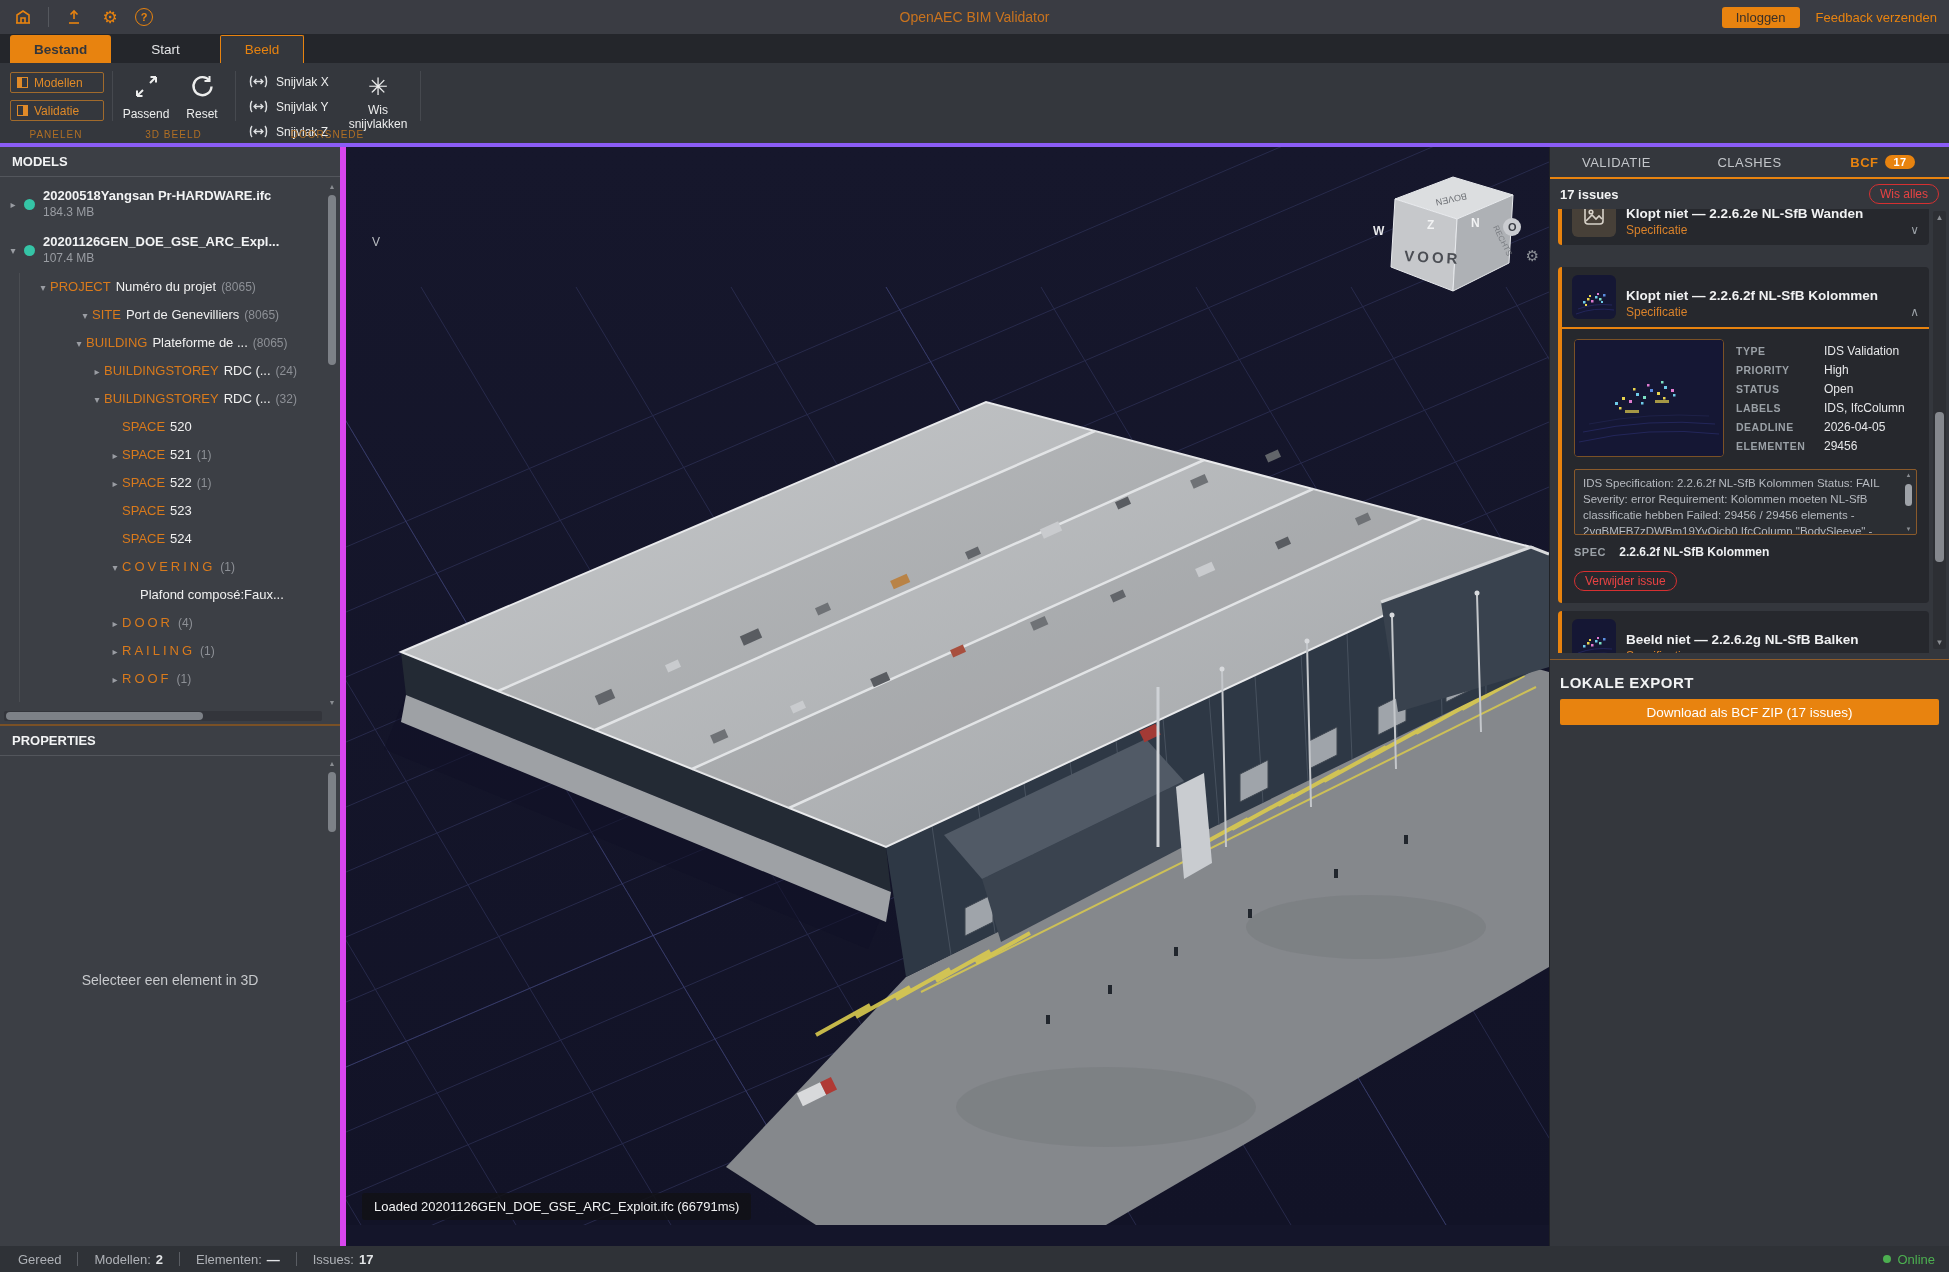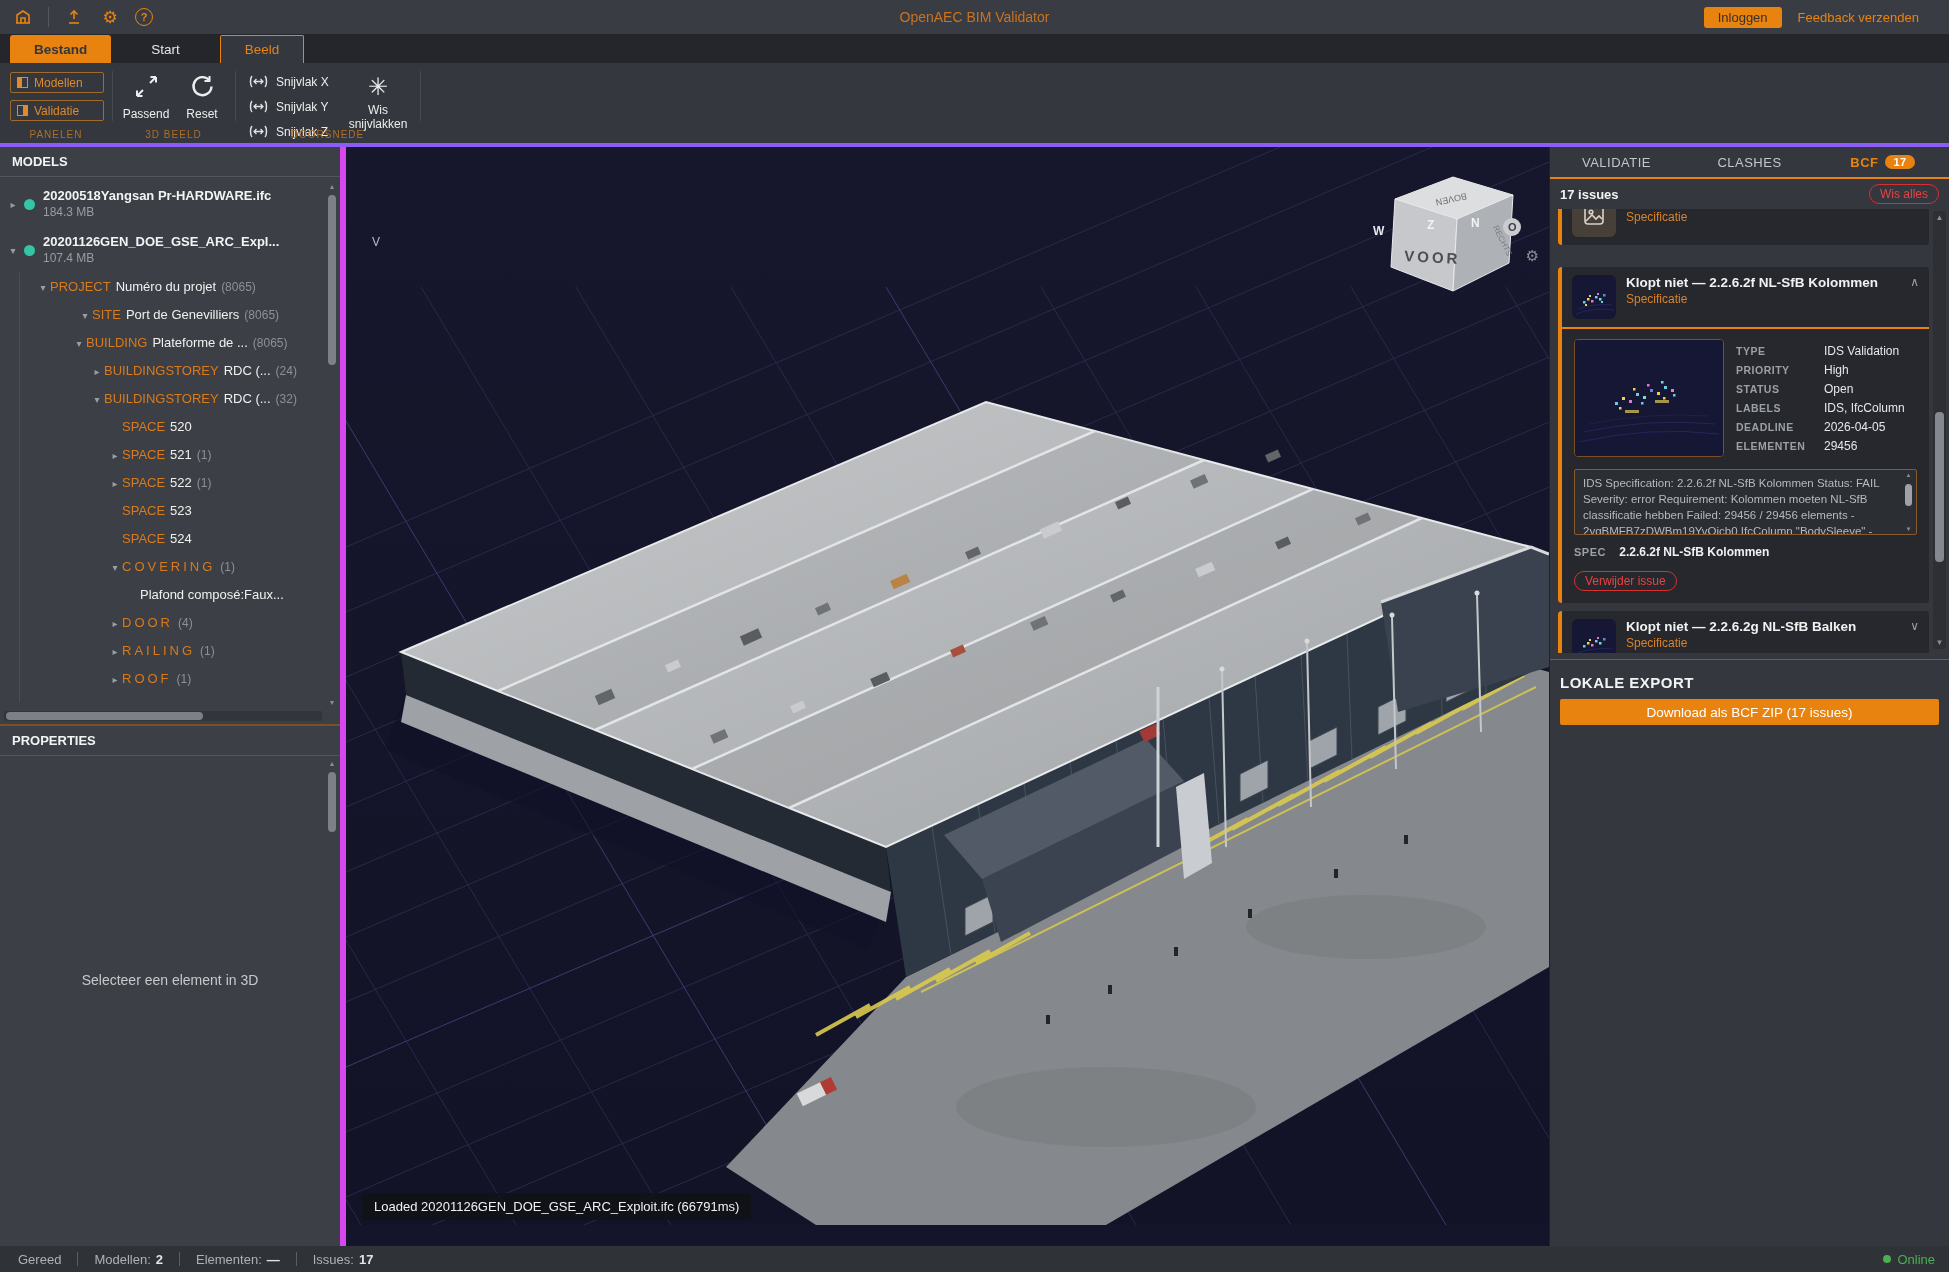--- a/index.html
+++ b/index.html
@@ -7,21 +7,21 @@
   body { font-family:"Liberation Sans", sans-serif; background:#34373d; color:#e8e9ea; }
   .app { width:1949px; height:1272px; display:flex; flex-direction:column; }
 
   
   .titlebar { height:34px; background:#3a3c43; display:flex; align-items:center; position:relative; flex:0 0 auto; }
   .tb-left { display:flex; align-items:center; gap:14px; padding-left:12px; }
   .tb-ico { width:22px; height:22px; display:flex; align-items:center; justify-content:center; color:#e8830f; cursor:pointer; }
   .tb-div { width:1px; height:20px; background:#55585e; }
   .tb-help { width:18px; height:18px; border:1.5px solid #e8830f; border-radius:50%; font-size:11px; font-weight:bold; color:#e8830f; display:flex; align-items:center; justify-content:center; }
   .tb-title { position:absolute; left:0; right:0; text-align:center; color:#c9731e; font-size:14px; pointer-events:none; }
-  .tb-right { margin-left:auto; display:flex; align-items:center; gap:16px; padding-right:30px; z-index:2; }
+  .tb-right { margin-left:auto; display:flex; align-items:center; gap:16px; padding-right:12px; z-index:2; }
   .btn-login { background:#e8830f; color:#3a3028; font-size:13px; padding:3px 14px; border:none; border-radius:3px; cursor:pointer; }
   .lnk-feedback { color:#e8830f; font-size:13px; cursor:pointer; }
 
   
   .tabstrip { height:29px; background:#24262b; display:flex; align-items:flex-end; padding-left:10px; gap:16px; flex:0 0 auto; }
   .rtab { height:28px; padding:0 24px; display:flex; align-items:center; font-size:13.5px; cursor:pointer; }
   .rtab.bestand { background:#e8830f; color:#33363c; border-radius:3px 3px 0 0; font-weight:bold; }
   .rtab.start { color:#e4e5e7; }
   .rtab.beeld { background:#34373d; color:#e8830f; border:1px solid #e8830f; border-bottom:none; border-radius:2px 2px 0 0; }
 
@@ -90,21 +90,21 @@
   .rp-tab { flex:1; display:flex; align-items:center; justify-content:center; gap:7px; font-size:13px; letter-spacing:.5px; color:#c3c6ca; cursor:pointer; }
   .rp-tab.active { color:#e8830f; font-weight:bold; }
   .badge { background:#e8830f; color:#fff; font-size:11px; font-weight:bold; border-radius:9px; padding:1px 8px; }
   .issues-bar { height:30px; display:flex; align-items:center; justify-content:space-between; padding:0 10px; flex:0 0 auto; }
   .issues-count { font-size:13px; font-weight:bold; color:#f2f3f4; }
   .btn-danger { background:transparent; border:1px solid #d63031; color:#e84343; font-size:12px; padding:2px 10px; border-radius:10px; cursor:pointer; }
   .issues-scroll { height:444px; position:relative; overflow:hidden; padding:0 20px 0 8px; flex:0 0 auto; }
   .card { background:#26282d; border-left:4px solid #e8830f; border-radius:4px; margin-bottom:8px; overflow:hidden; }
   .clipwrap { height:50px; overflow:hidden; margin-bottom:8px; border-radius:0 0 4px 4px; }
   .clipwrap .card { margin-top:-24px; margin-bottom:0; }
-  .card-head { display:flex; align-items:flex-start; gap:10px; padding:8px 10px; }
+  .card-head { display:flex; align-items:flex-end; gap:10px; padding:8px 10px; }
   .thumb { width:44px; height:44px; border-radius:6px; flex:0 0 auto; overflow:hidden; }
   .thumb.ph { background:#474038; display:flex; align-items:center; justify-content:center; }
   .ctitles { min-width:0; }
   .ctitle { font-size:13.5px; font-weight:bold; color:#f0f1f2; white-space:nowrap; }
   .csub { font-size:12px; color:#d9822b; margin-top:2px; }
   .chev { margin-left:auto; color:#9aa0a6; font-size:12px; cursor:pointer; flex:0 0 auto; }
   .card-body { border-top:2px solid #e8830f; padding:10px 12px 12px; }
   .detail-flex { display:flex; gap:12px; }
   .big-thumb { width:150px; height:118px; border:1px solid #7a5126; border-radius:4px; overflow:hidden; flex:0 0 auto; background:#151734; }
   .fields { flex:1; padding-top:2px; }
@@ -607,21 +607,21 @@
                   <rect x="15" y="23" width="2.5" height="2.5" fill="#e8d44d"></rect>
                 <rect x="19" y="25" width="2.5" height="2.5" fill="#e07bd0"></rect>
                   <rect x="23" y="21" width="2.5" height="2.5" fill="#6ecbe8"></rect>
                 <rect x="27" y="23" width="2.5" height="2.5" fill="#7be0c3"></rect>
                   <rect x="31" y="19" width="2.5" height="2.5" fill="#5a8de0"></rect>
                 <rect x="17" y="20" width="2" height="2" fill="#e8d44d"></rect>
                   <rect x="25" y="18" width="2" height="2" fill="#e07bd0"></rect>
               </svg>
             </div>
             <div class="ctitles">
-              <div class="ctitle">Klopt niet — 2.2.6.2g NL-SfB Balken</div>
+              <div class="ctitle">Beeld niet — 2.2.6.2g NL-SfB Balken</div>
               <div class="csub">Specificatie</div>
             </div>
             <span class="chev">∨</span>
           </div>
         </div>
 
         <div class="list-scrollbar">
           <span class="sarr up">▲</span>
           <div class="list-thumb"></div>
           <span class="sarr dn">▼</span>

